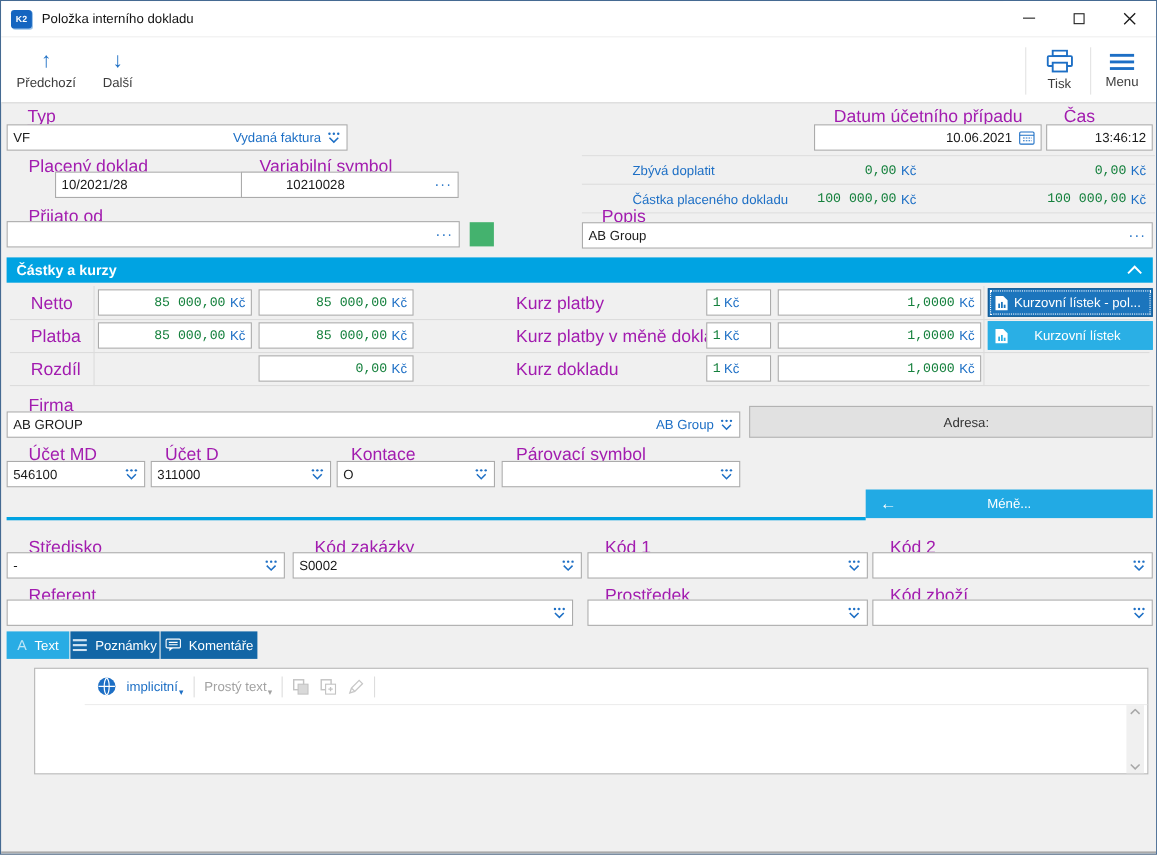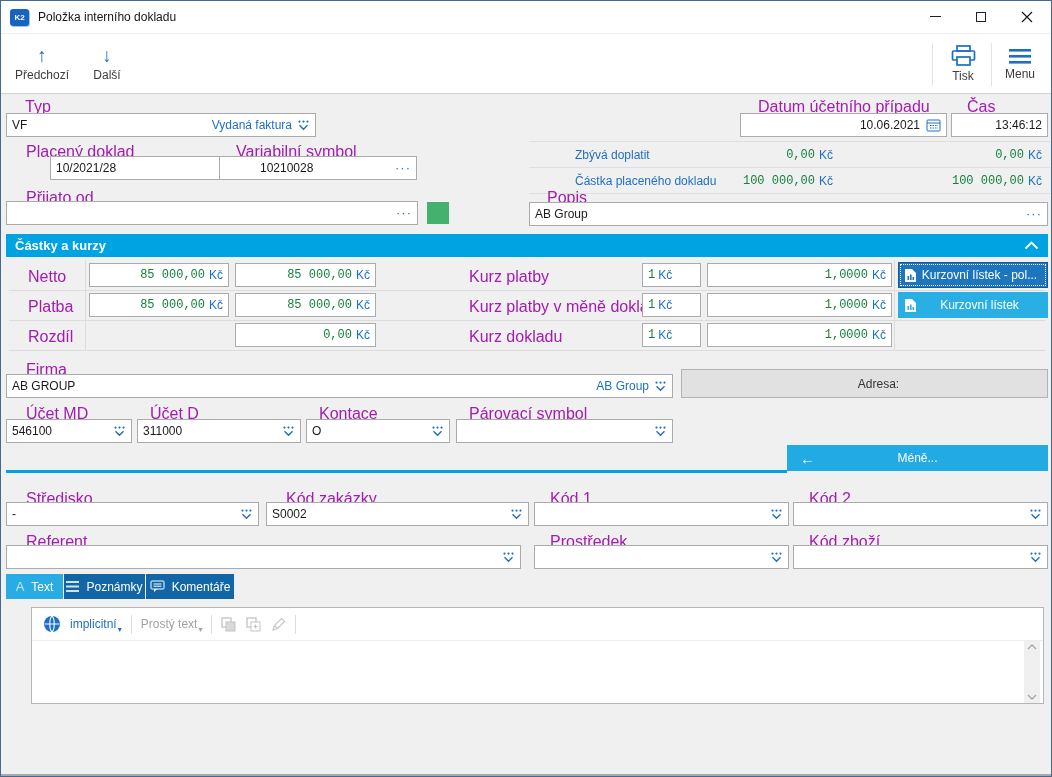--- a/index.html
+++ b/index.html
@@ -57,21 +57,21 @@
         font-size:12px;display:flex;align-items:center;justify-content:center;}
   .mene .arr{position:absolute;left:13px;font-size:15px;}
   
   .tab{position:absolute;top:573px;height:25px;display:flex;align-items:center;justify-content:center;
        gap:7px;color:#fff;font-size:12px;}
   .tab-active{background:#29ace4;}
   .tab-idle{background:#1266a6;}
   .tab .aicon{color:#bfe6f7;font-size:13px;}
   
   .edbox{position:absolute;left:30px;top:606px;width:1013px;height:97px;background:#fff;border:1px solid #b5b5b5;}
-  .ed-toolbar{height:31px;border-bottom:1px solid #ededed;display:flex;align-items:center;padding:16px 11px;gap:9px;}
+  .ed-toolbar{height:31px;border-bottom:1px solid #ededed;display:flex;align-items:center;padding:16px 11px;gap:9px;margin-left:45px;}
   .ed-lang{color:#1d6fc5;font-size:12px;}
   .ed-mode{color:#a2a2a2;font-size:12px;}
   .ddn{font-size:8px;position:relative;top:4px;margin-left:1px;}
   .vsep{width:1px;height:19px;background:#ddd;}
   .ed-text{position:relative;height:64px;}
   .scroll{position:absolute;right:3px;top:0;width:16px;height:62px;background:#f0f0f0;
           display:flex;flex-direction:column;justify-content:space-between;align-items:center;padding:3px 0;}
   .green-ind{position:absolute;left:426px;top:201px;width:22px;height:22px;background:#44b26e;}
   .bstrip{position:absolute;left:0;right:0;bottom:0;height:2px;background:#a9a9a9;}
 </style>

